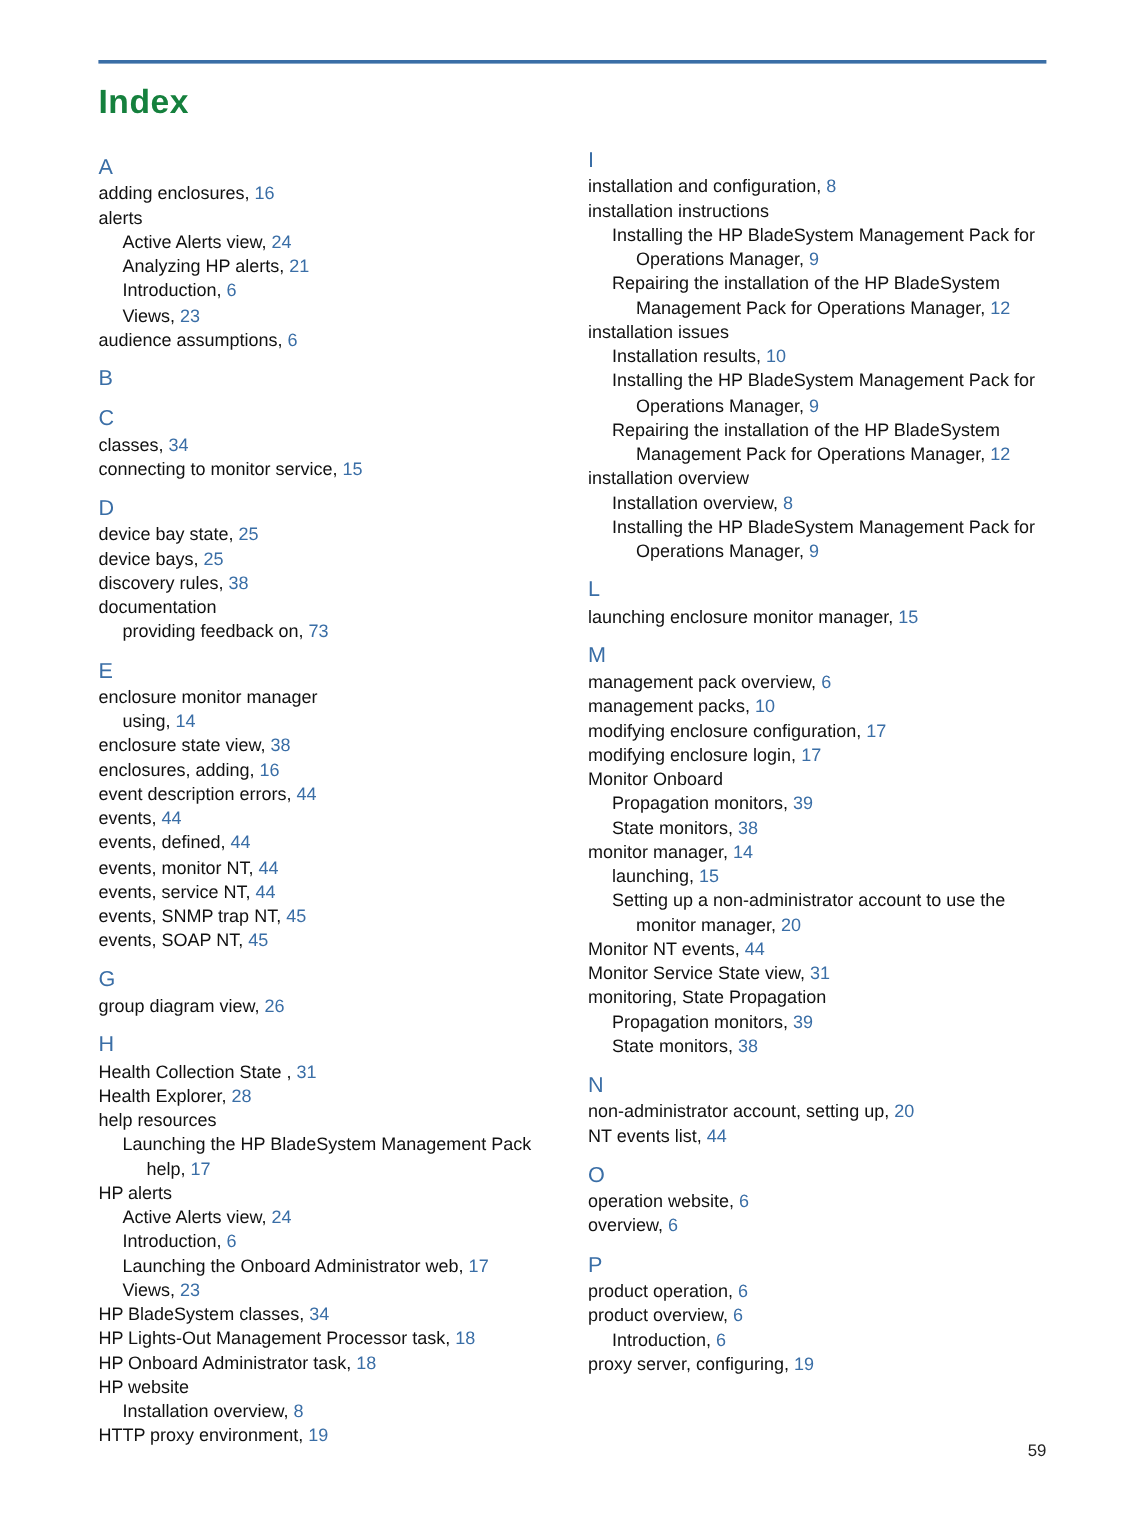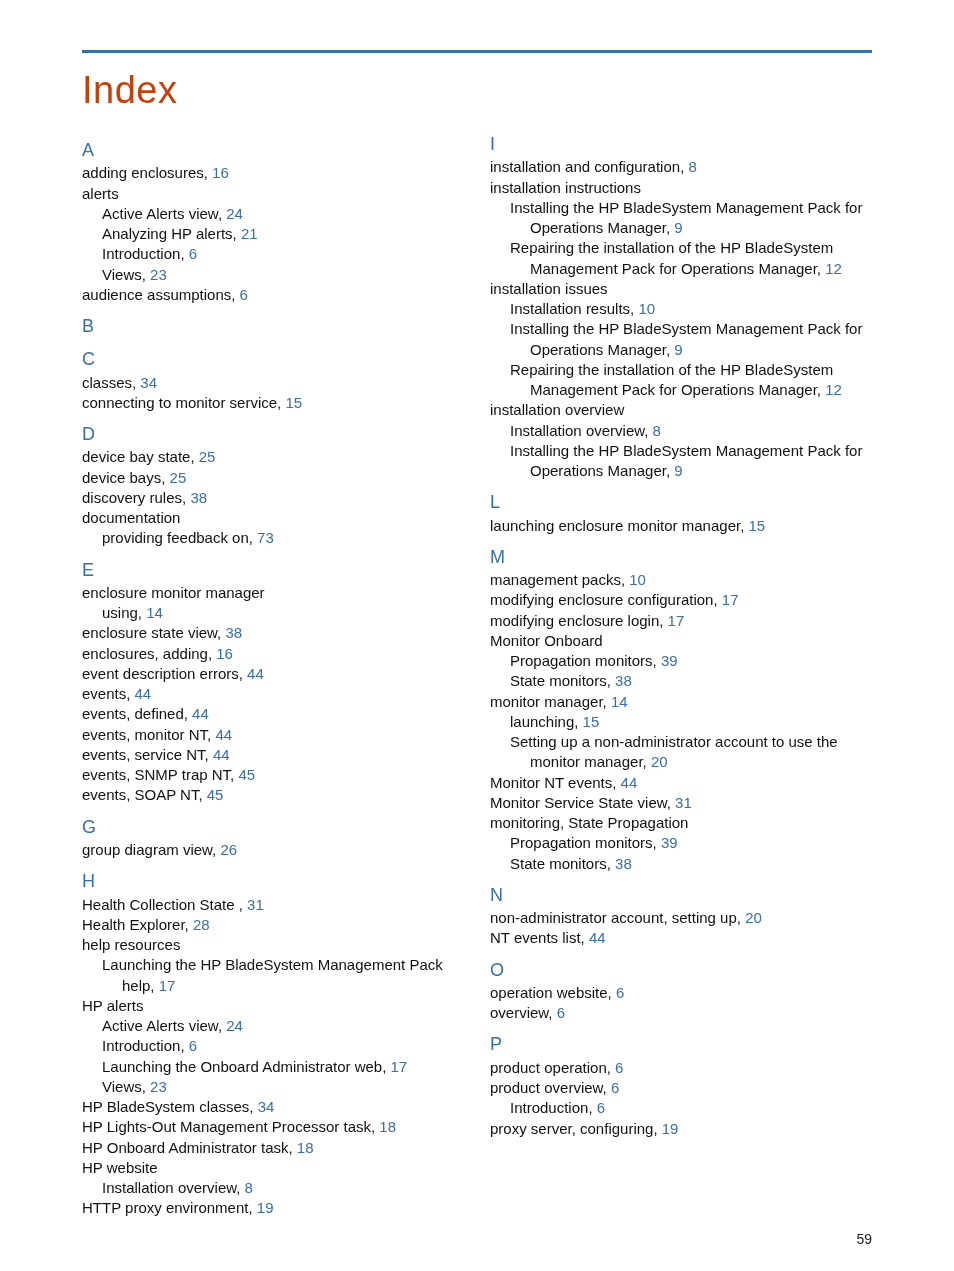--- a/index.html
+++ b/index.html
@@ -12,23 +12,23 @@
     position: relative;
   }
   .page {
     padding: 50px 82px 40px 82px;
   }
   .top-rule {
     border-top: 3px solid #3a6ea6;
     margin-bottom: 16px;
   }
   .title {
-    font-size: 38px;
-    font-weight: 400;
-    color: #c2410c;
+    font-size: 28px;
+    font-weight: 700;
+    color: #15803d;
     margin-bottom: 20px;
     letter-spacing: 0.5px;
   }
   .columns {
     column-count: 2;
     column-gap: 26px;
     font-size: 15px;
     line-height: 1.35;
     color: #111;
   }
@@ -49,21 +49,21 @@
   }
   .entry.sub {
     padding-left: 40px;
   }
   .pg {
     color: #3a6ea6;
   }
   .page-number {
     position: absolute;
     right: 82px;
-    bottom: 24px;
+    bottom: 55px;
     font-size: 14px;
     color: #222;
   }
 </style>
 </head>
 <body>
 
 <div class="page">
   <div class="top-rule"></div>
   <h1 class="title">Index</h1>
@@ -143,20 +143,21 @@
         <div class="entry"><span>installation overview</span></div>
         <div class="entry sub"><span>Installation overview, </span><span class="pg">8</span></div>
         <div class="entry sub"><span>Installing the HP BladeSystem Management Pack for Operations Manager, </span><span class="pg">9</span></div>
       </div>
       <div class="section">
         <div class="letter">L</div>
         <div class="entry"><span>launching enclosure monitor manager, </span><span class="pg">15</span></div>
       </div>
       <div class="section">
         <div class="letter">M</div>
+        <div class="entry"><span>management pack overview, </span><span class="pg">6</span></div>
         <div class="entry"><span>management packs, </span><span class="pg">10</span></div>
         <div class="entry"><span>modifying enclosure configuration, </span><span class="pg">17</span></div>
         <div class="entry"><span>modifying enclosure login, </span><span class="pg">17</span></div>
         <div class="entry"><span>Monitor Onboard</span></div>
         <div class="entry sub"><span>Propagation monitors, </span><span class="pg">39</span></div>
         <div class="entry sub"><span>State monitors, </span><span class="pg">38</span></div>
         <div class="entry"><span>monitor manager, </span><span class="pg">14</span></div>
         <div class="entry sub"><span>launching, </span><span class="pg">15</span></div>
         <div class="entry sub"><span>Setting up a non-administrator account to use the monitor manager, </span><span class="pg">20</span></div>
         <div class="entry"><span>Monitor NT events, </span><span class="pg">44</span></div>

